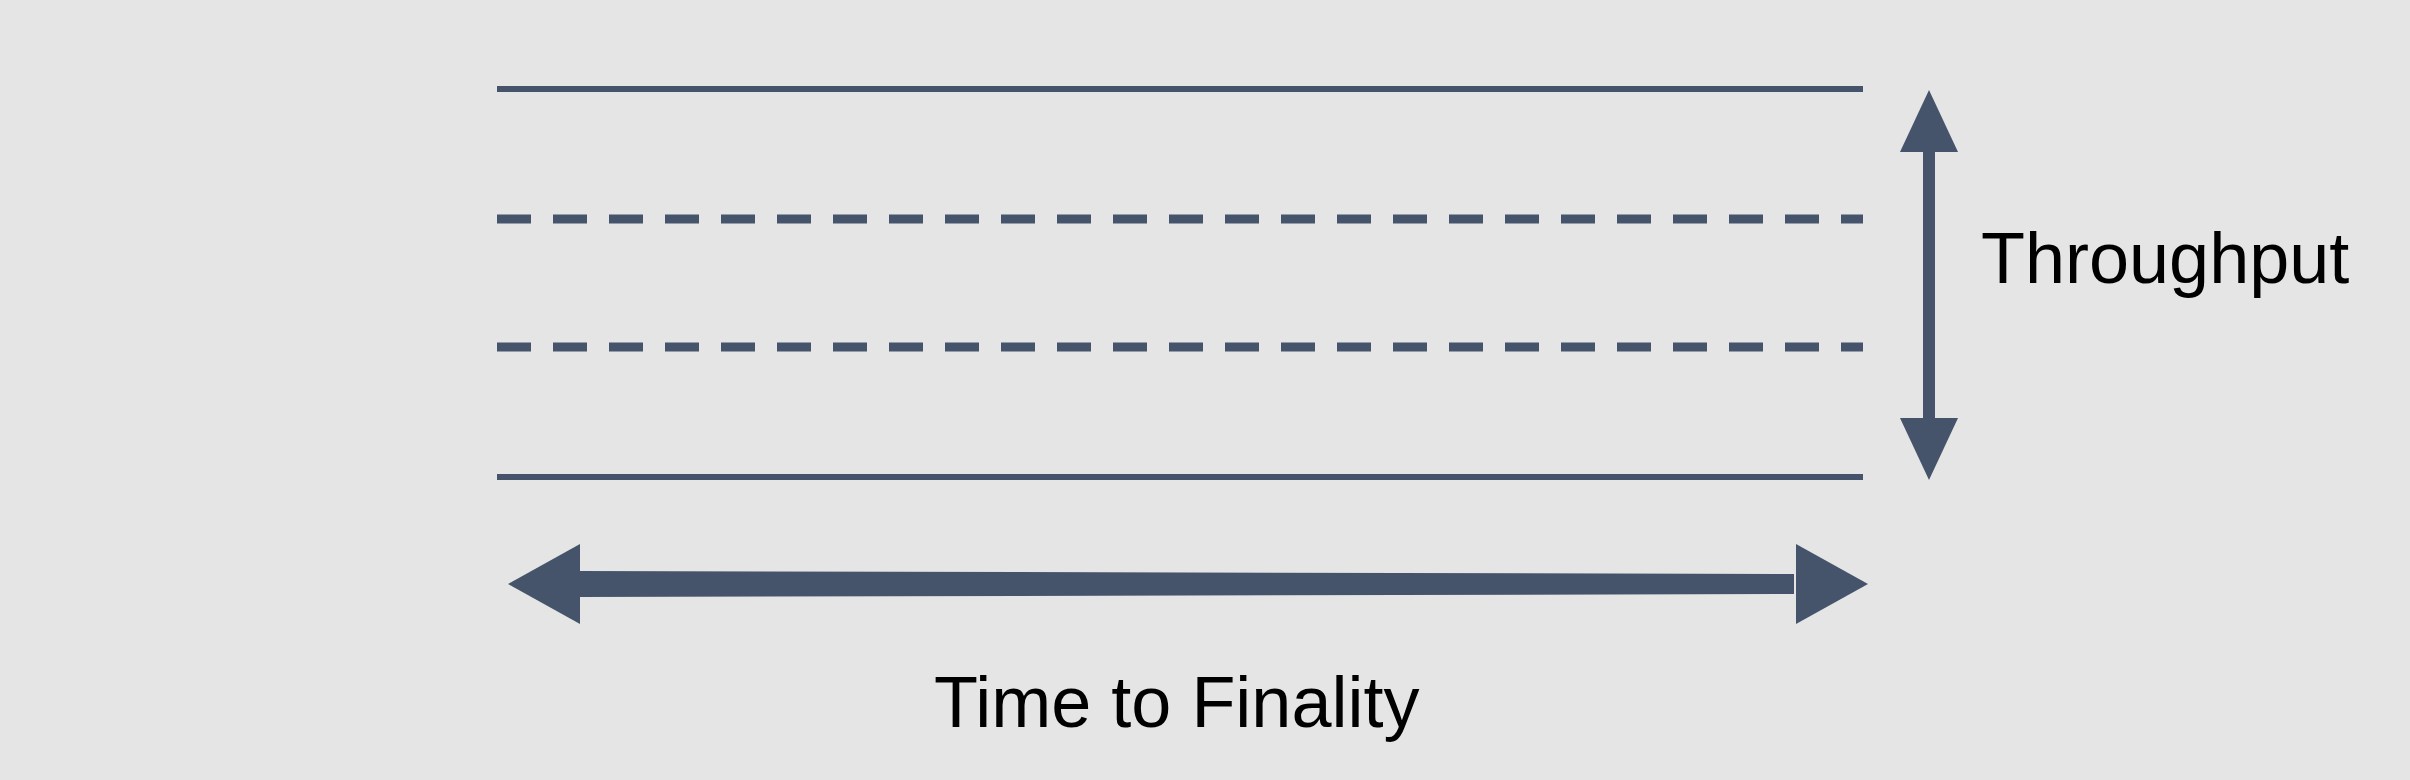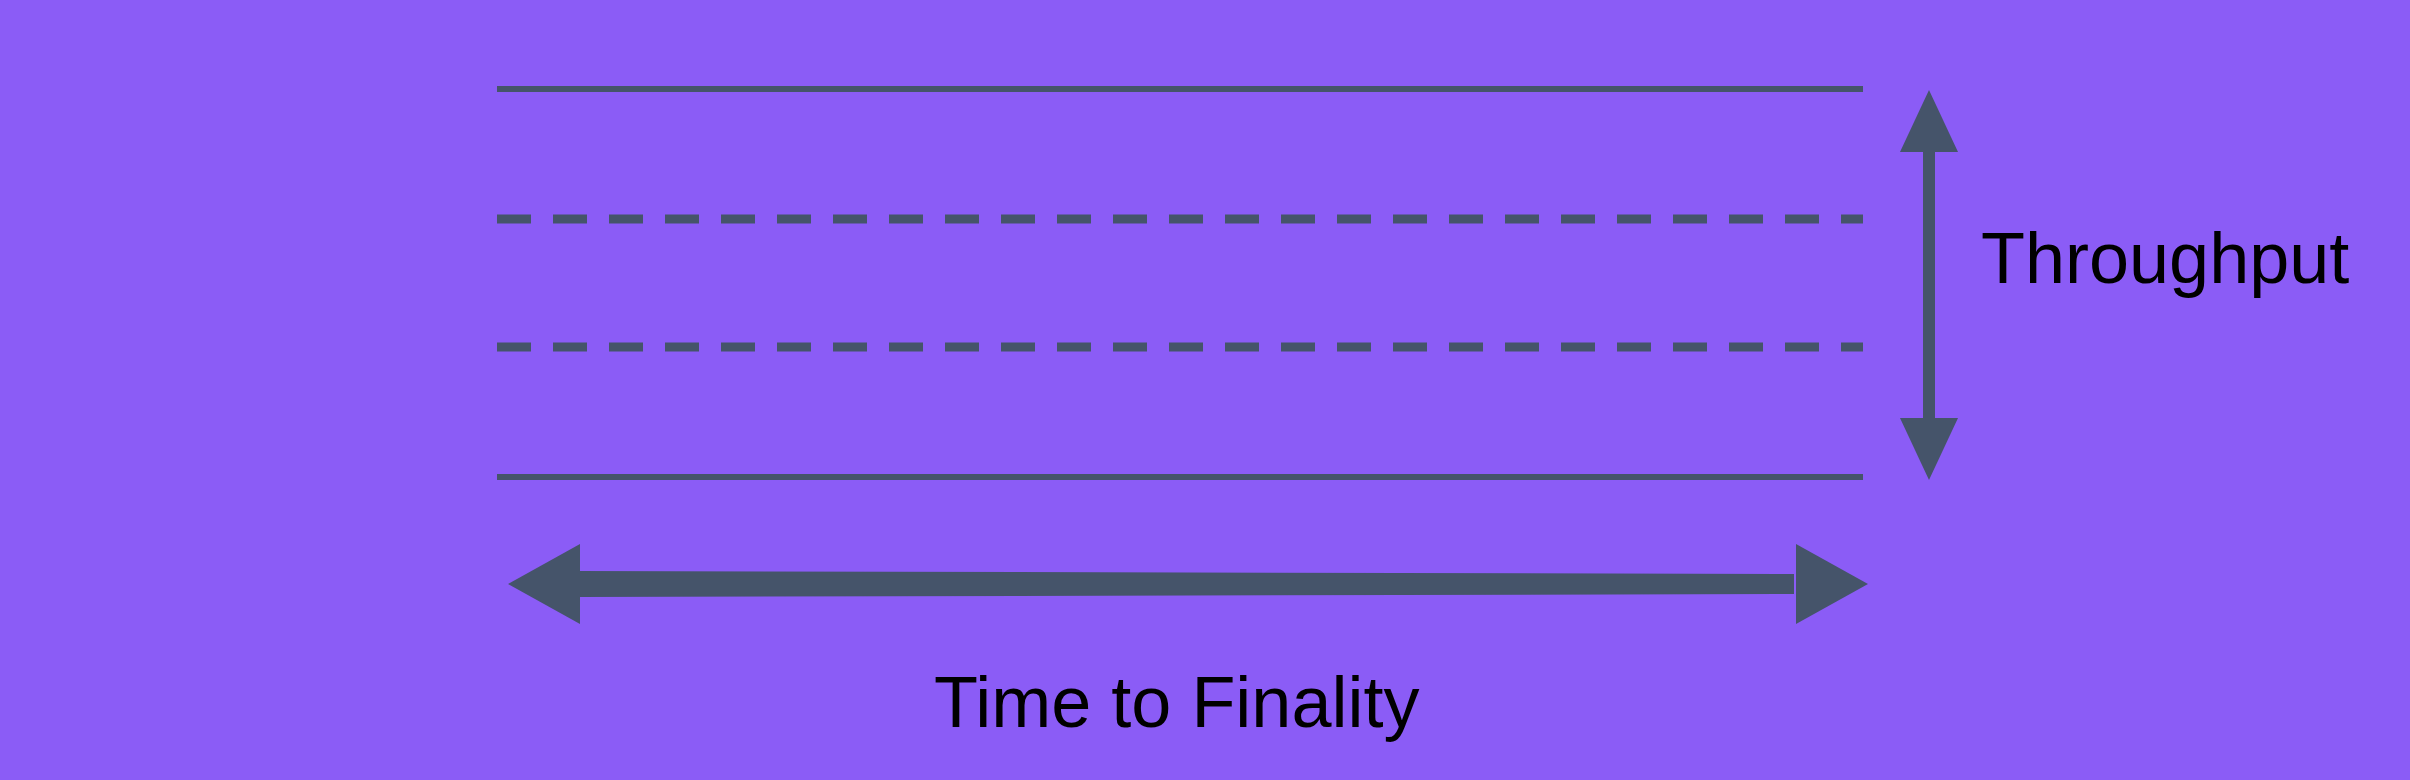--- a/index.html
+++ b/index.html
@@ -42,21 +42,21 @@
   }
   #time-to-finality-label {
     left: 934px;
     top: 666px;
     font-size: 72px;
   }
 </style>
 </head>
 <body style="background: rgb(255, 255, 255);">
 
-<div id="canvas" style="background: #8b5cf6;">
+<div id="canvas" style="background: #e5e5e5;">
 
   <svg id="diagram-svg" viewBox="0 0 2410 780" xmlns="http://www.w3.org/2000/svg" aria-hidden="true">
 
     <line x1="497" y1="89" x2="1863" y2="89" stroke="#45546A" stroke-width="6" stroke-linecap="butt"></line>
 
     <line x1="497" y1="219" x2="1863" y2="219" stroke="#45546A" stroke-width="9" stroke-linecap="butt" stroke-dasharray="34 22"></line>
 
     <line x1="497" y1="347" x2="1863" y2="347" stroke="#45546A" stroke-width="9" stroke-linecap="butt" stroke-dasharray="34 22"></line>
 
     <line x1="497" y1="477" x2="1863" y2="477" stroke="#45546A" stroke-width="6" stroke-linecap="butt"></line>

